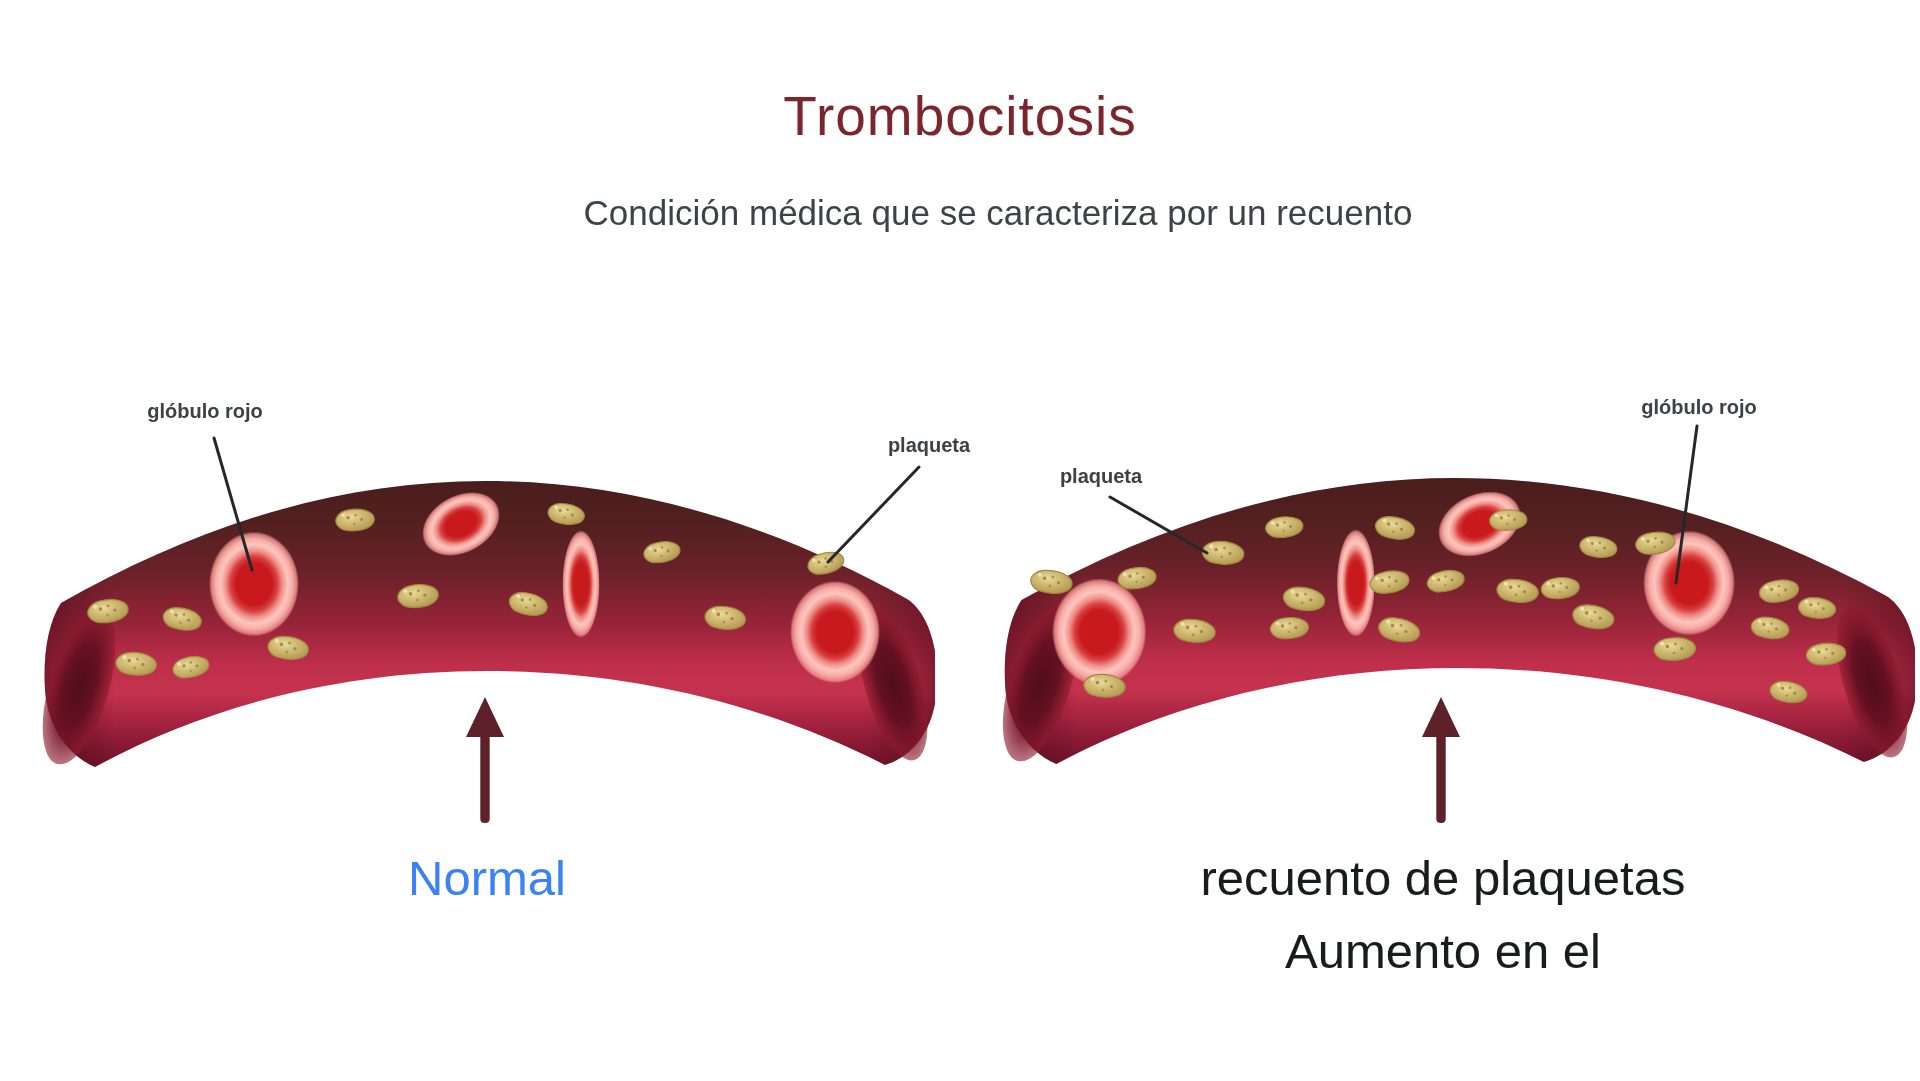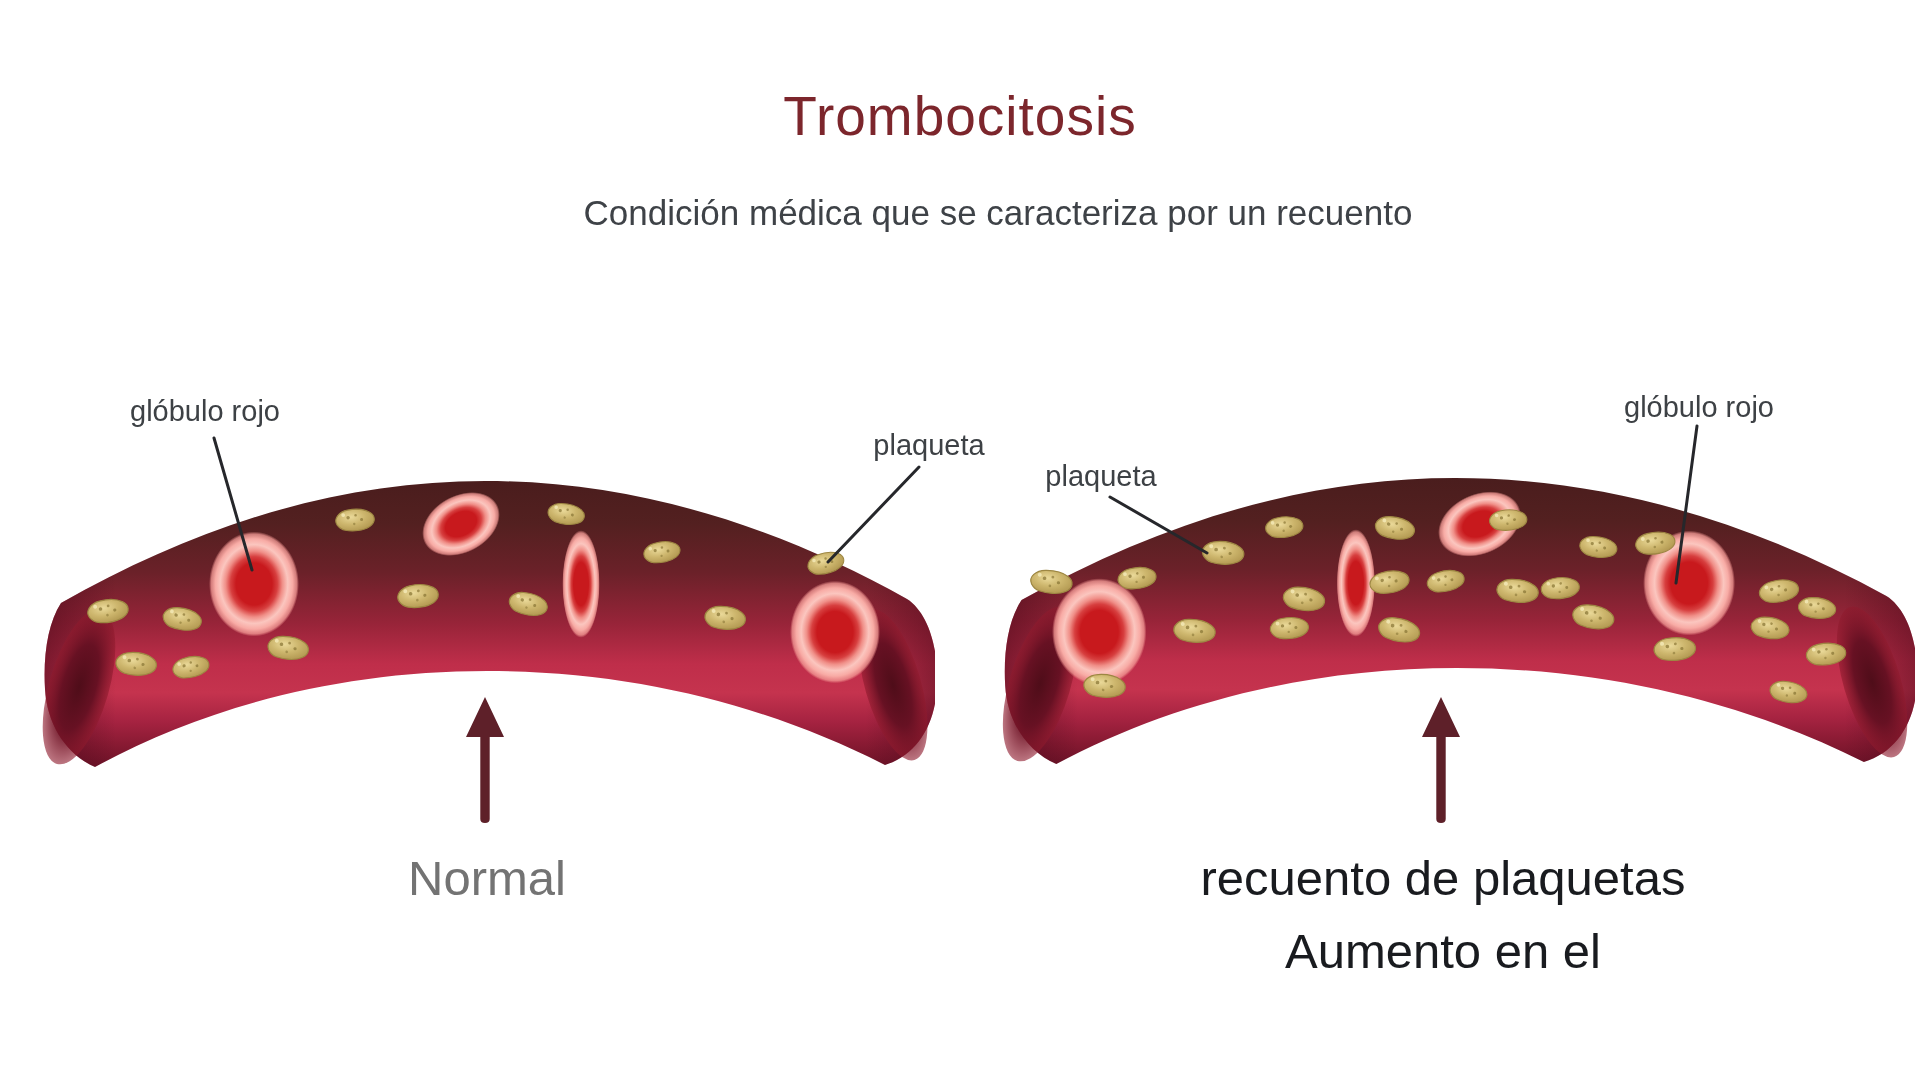--- a/index.html
+++ b/index.html
@@ -3,21 +3,21 @@
 <meta charset="utf-8">
 <style>
   html,body{margin:0;padding:0;background:#ffffff;}
   body{width:1920px;height:1081px;position:relative;overflow:hidden;
        font-family:"Liberation Sans", sans-serif;}
   .abs{position:absolute;}
   #title{left:960px;top:84px;transform:translateX(-50%);
          font-size:55px;font-weight:400;letter-spacing:1px;white-space:nowrap;}
   #subtitle{left:960px;top:190px;transform:translateX(-50%);
             font-size:35px;line-height:46px;text-align:center;white-space:nowrap;margin-left:38px;}
-  .cell-label{font-size:29px;white-space:nowrap;transform:translate(-50%,-50%);}
+  .cell-label{font-size:20px;white-space:nowrap;transform:translate(-50%,-50%);font-weight:bold;}
   .caption{font-size:49px;line-height:73px;text-align:center;
            transform:translateX(-50%);white-space:nowrap;}
   #caption-left{left:487px;top:842px;}
   #caption-right{left:1443px;top:842px;}
   svg.vessel{position:absolute;}
   #overlay{position:absolute;left:0;top:0;width:1920px;height:1081px;z-index:5;}
   .lbl{z-index:6;}
 </style>
 </head>
 <body>
@@ -273,19 +273,19 @@
     <line x1="1697" y1="426" x2="1676" y2="583" stroke="#26272b" stroke-width="3" stroke-linecap="round"></line>
     <path d="M 485 697 L 466 737 L 480.3 737 L 480.3 819 Q 480.3 823 485 823 Q 489.7 823 489.7 819 L 489.7 737 L 504 737 Z" fill="#5e2029"></path>
     <path d="M 1441 697 L 1422 737 L 1436.3 737 L 1436.3 819 Q 1436.3 823 1441 823 Q 1445.7 823 1445.7 819 L 1445.7 737 L 1460 737 Z" fill="#5e2029"></path>
   </svg>
 
 <div class="abs cell-label lbl" id="lbl-0" style="color: rgb(61, 65, 69); left: 205px; top: 411px;">glóbulo rojo</div>
 <div class="abs cell-label lbl" id="lbl-1" style="color: rgb(61, 65, 69); left: 929px; top: 445px;">plaqueta</div>
 <div class="abs cell-label lbl" id="lbl-2" style="color: rgb(61, 65, 69); left: 1101px; top: 476px;">plaqueta</div>
 <div class="abs cell-label lbl" id="lbl-3" style="color: rgb(61, 65, 69); left: 1699px; top: 407px;">glóbulo rojo</div>
 
-<div class="abs caption" id="caption-left" style="color: #737373; text-align: center;">
+<div class="abs caption" id="caption-left" style="color: #3b82f6; text-align: center;">
   <div>Normal</div>
 </div>
 <div class="abs caption" id="caption-right" style="color: rgb(25, 27, 31);">
   <div>recuento de plaquetas</div>
   <div>Aumento en el</div>
 </div>
 
 </body></html>

